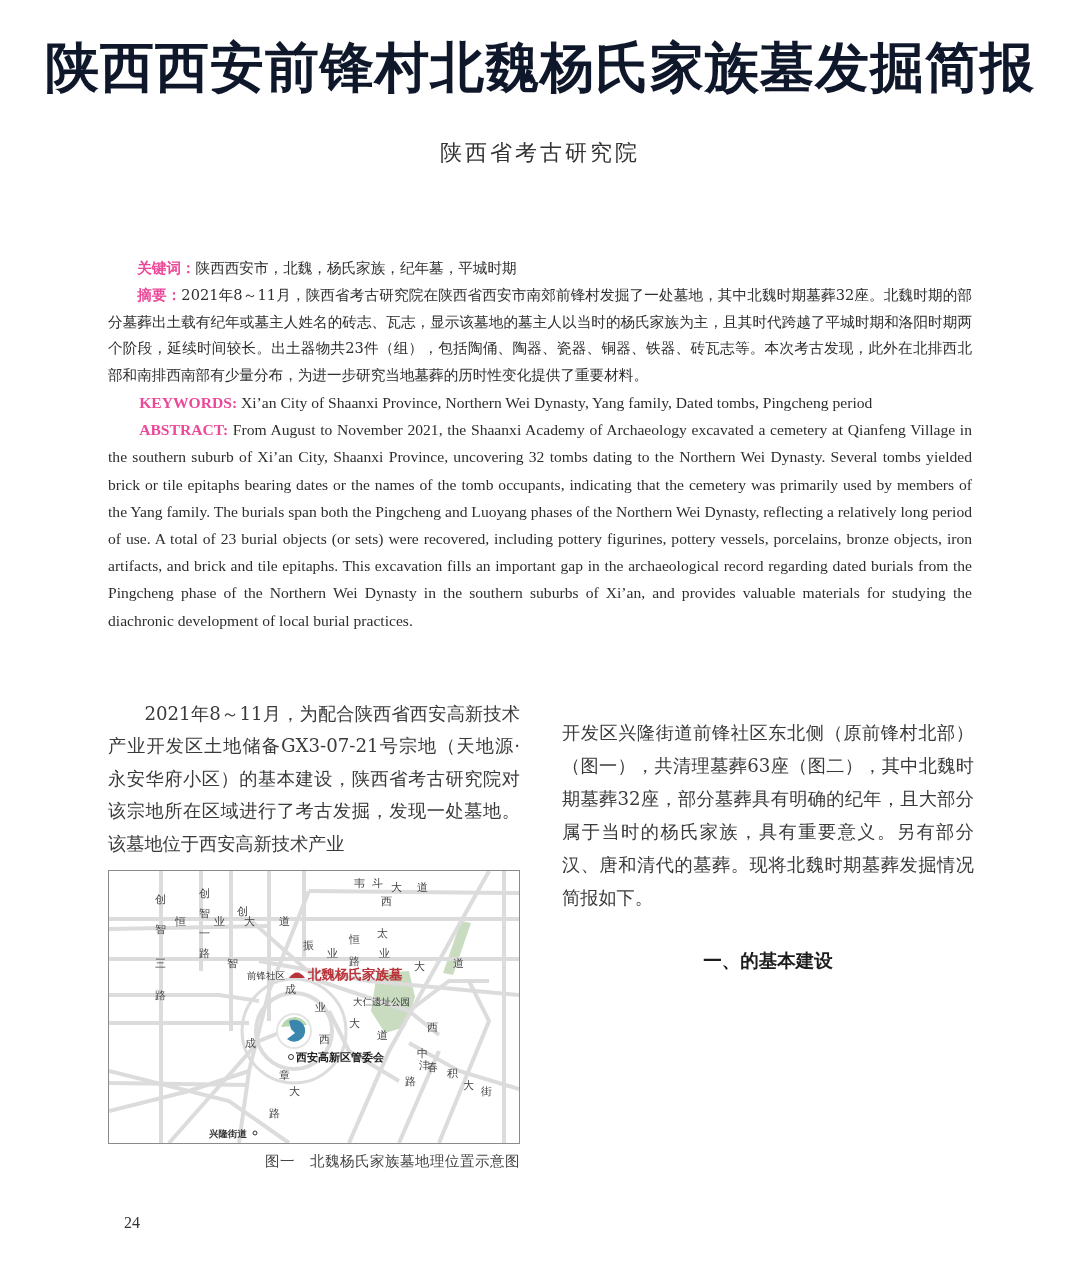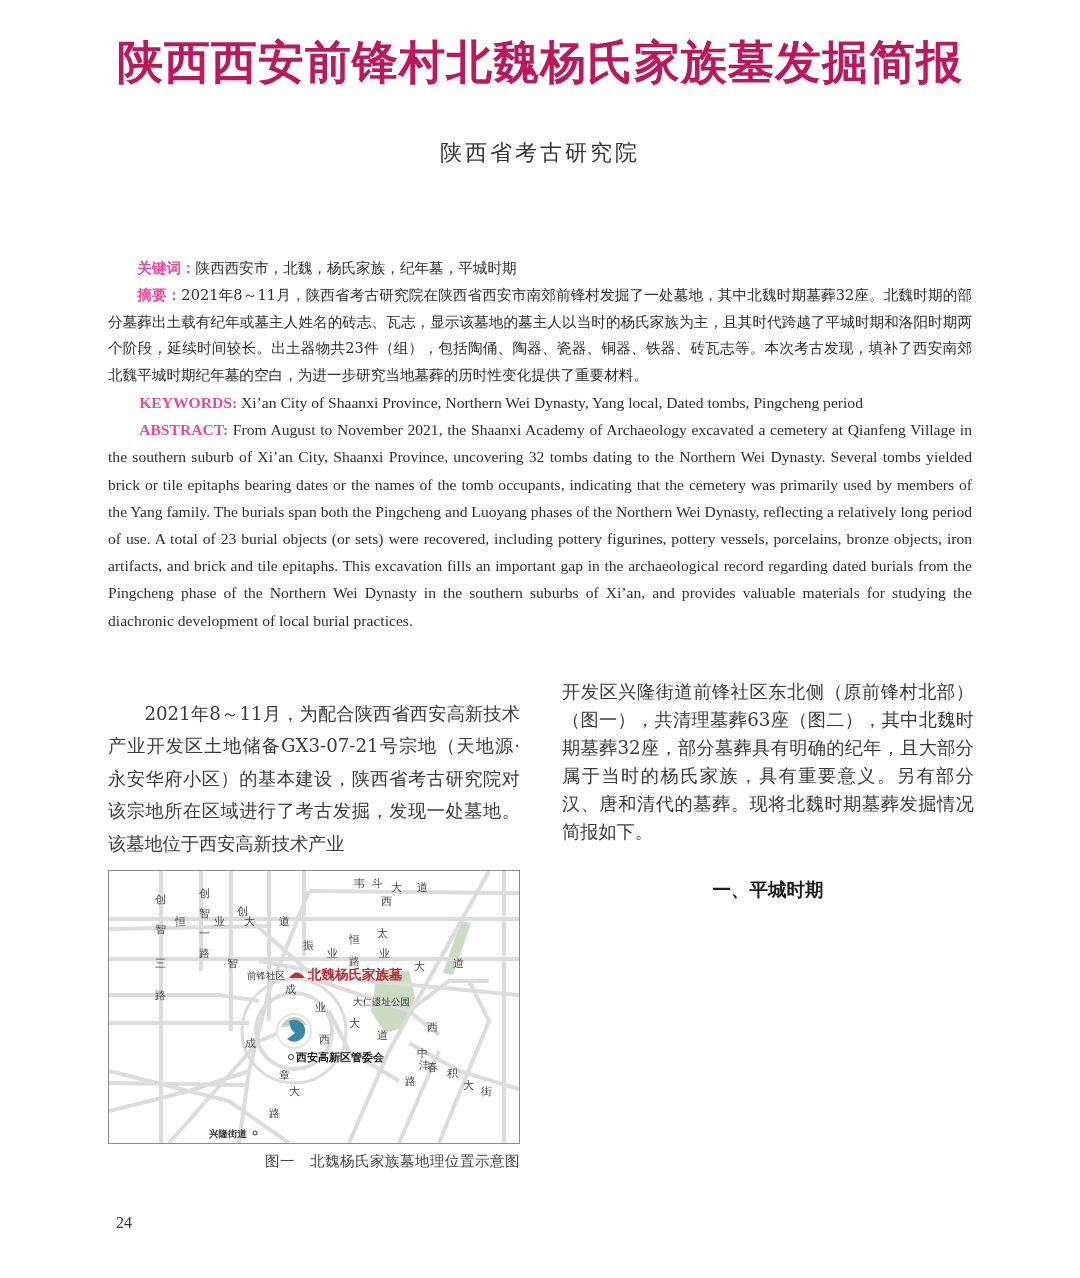--- a/index.html
+++ b/index.html
@@ -2,76 +2,76 @@
 <html><head>
 <meta charset="utf-8">
 <style>
   html, body { margin: 0; padding: 0; background: #ffffff; }
   body {
     width: 1080px; height: 1278px; position: relative; overflow: hidden;
     font-family: "DejaVu Serif", "Liberation Serif", serif; color: #2a2a2a;
   }
   .title {
     position: absolute; left: 0; width: 1080px; top: 32px; text-align: center;
-    font-family: "DejaVu Serif", serif; font-weight: bold; font-size: 46px;
-    letter-spacing: 1px; color: #be185d;
+    font-family: "DejaVu Serif", serif; font-weight: bold; font-size: 54px;
+    letter-spacing: 1px; color: #0f172a;
   }
   .author {
     position: absolute; left: 0; width: 1080px; top: 138px; text-align: center;
     font-family: "DejaVu Serif", serif; font-size: 22px; letter-spacing: 3px; color: #333;
   }
   .abstract-block {
     position: absolute; left: 108px; width: 864px; top: 255px;
     font-size: 14.6px; line-height: 26.8px; color: #2e2e2e;
   }
   .abstract-block p { margin: 0; text-indent: 2em; text-align: justify; }
   .abstract-block .en { font-family: "Liberation Serif", serif; font-size: 15.6px; line-height: 27.2px; }
   .lbl { font-weight: bold; color: #ec4899; }
   .col-left {
     position: absolute; left: 108px; width: 412px; top: 698px;
     font-size: 18.2px; line-height: 32.4px; color: #3a3a3a; text-align: justify;
   }
   .col-left p { margin: 0; text-indent: 2em; }
   .col-right {
-    position: absolute; left: 562px; width: 412px; top: 678px;
-    font-size: 18.2px; line-height: 28px; color: #3a3a3a; text-align: justify;
+    position: absolute; left: 562px; width: 412px; top: 716px;
+    font-size: 18.2px; line-height: 33px; color: #3a3a3a; text-align: justify;
   }
   .col-right p { margin: 0; }
   .col-right p.indent { text-indent: 2em; }
   .section-heading {
     text-align: center; font-weight: bold; font-size: 18.5px; color: #1c1c1c;
     margin: 30px 0 26px 0;
     font-family: "DejaVu Sans", sans-serif;
   }
   .map-frame {
     position: absolute; left: 108px; top: 870px; width: 410px; height: 272px;
     border: 1px solid #8a8a8a; background: #fff; overflow: hidden;
   }
   .map-frame svg { display: block; }
   .caption {
     position: absolute; left: 108px; width: 412px; top: 1152px; text-align: right;
     font-size: 14.5px; color: #444; letter-spacing: 0.5px;
   }
   .page-number {
-    position: absolute; left: 116px; top: 1214px; font-size: 16px;
+    position: absolute; left: 124px; top: 1214px; font-size: 16px;
     font-family: "Liberation Serif", serif; color: #333;
   }
   .road-label { font-family: "DejaVu Sans", sans-serif; font-size: 11px; fill: #444; }
   .place-label { font-family: "DejaVu Sans", sans-serif; font-size: 9.5px; fill: #333; }
 </style>
 </head>
 <body>
 
 <div class="title">陕西西安前锋村北魏杨氏家族墓发掘简报</div>
 <div class="author">陕西省考古研究院</div>
 
 <div class="abstract-block">
   <p><span class="lbl">关键词：</span><span>陕西西安市，北魏，杨氏家族，纪年墓，平城时期</span></p>
-  <p><span class="lbl">摘要：</span><span>2021年8～11月，陕西省考古研究院在陕西省西安市南郊前锋村发掘了一处墓地，其中北魏时期墓葬32座。北魏时期的部分墓葬出土载有纪年或墓主人姓名的砖志、瓦志，显示该墓地的墓主人以当时的杨氏家族为主，且其时代跨越了平城时期和洛阳时期两个阶段，延续时间较长。出土器物共23件（组），包括陶俑、陶器、瓷器、铜器、铁器、砖瓦志等。本次考古发现，填补了西安南郊北魏平城时期纪年墓的空白，为进一步研究当地墓葬的历时性变化提供了重要材料。</span></p>
-  <p class="en"><span class="lbl">KEYWORDS:</span> <span>Xi’an City of Shaanxi Province, Northern Wei Dynasty, Yang local, Dated tombs, Pingcheng period</span></p>
+  <p><span class="lbl">摘要：</span><span>2021年8～11月，陕西省考古研究院在陕西省西安市南郊前锋村发掘了一处墓地，其中北魏时期墓葬32座。北魏时期的部分墓葬出土载有纪年或墓主人姓名的砖志、瓦志，显示该墓地的墓主人以当时的杨氏家族为主，且其时代跨越了平城时期和洛阳时期两个阶段，延续时间较长。出土器物共23件（组），包括陶俑、陶器、瓷器、铜器、铁器、砖瓦志等。本次考古发现，此外在北排西北部和南排西南部有少量分布，为进一步研究当地墓葬的历时性变化提供了重要材料。</span></p>
+  <p class="en"><span class="lbl">KEYWORDS:</span> <span>Xi’an City of Shaanxi Province, Northern Wei Dynasty, Yang family, Dated tombs, Pingcheng period</span></p>
   <p class="en"><span class="lbl">ABSTRACT:</span> <span>From August to November 2021, the Shaanxi Academy of Archaeology excavated a cemetery at Qianfeng Village in the southern suburb of Xi’an City, Shaanxi Province, uncovering 32 tombs dating to the Northern Wei Dynasty. Several tombs yielded brick or tile epitaphs bearing dates or the names of the tomb occupants, indicating that the cemetery was primarily used by members of the Yang family. The burials span both the Pingcheng and Luoyang phases of the Northern Wei Dynasty, reflecting a relatively long period of use. A total of 23 burial objects (or sets) were recovered, including pottery figurines, pottery vessels, porcelains, bronze objects, iron artifacts, and brick and tile epitaphs. This excavation fills an important gap in the archaeological record regarding dated burials from the Pingcheng phase of the Northern Wei Dynasty in the southern suburbs of Xi’an, and provides valuable materials for studying the diachronic development of local burial practices.</span></p>
 </div>
 
 <div class="col-left">
   <p>2021年8～11月，为配合陕西省西安高新技术产业开发区土地储备GX3-07-21号宗地（天地源·永安华府小区）的基本建设，陕西省考古研究院对该宗地所在区域进行了考古发掘，发现一处墓地。该墓地位于西安高新技术产业</p>
 </div>
 
 <div class="map-frame">
   <svg width="410" height="272" viewBox="0 0 410 272">
 
@@ -169,16 +169,16 @@
       <text class="road-label" x="354" y="218">大</text>
       <text class="road-label" x="372" y="224">街</text>
     </g>
   </svg>
 </div>
 
 <div class="caption">图一　北魏杨氏家族墓地理位置示意图</div>
 
 <div class="col-right">
   <p>开发区兴隆街道前锋社区东北侧（原前锋村北部）（图一），共清理墓葬63座（图二），其中北魏时期墓葬32座，部分墓葬具有明确的纪年，且大部分属于当时的杨氏家族，具有重要意义。另有部分汉、唐和清代的墓葬。现将北魏时期墓葬发掘情况简报如下。</p>
-  <div class="section-heading">一、平城时期</div>
+  <div class="section-heading">一、的基本建设</div>
 </div>
 
 <div class="page-number">24</div>
 
 </body></html>

